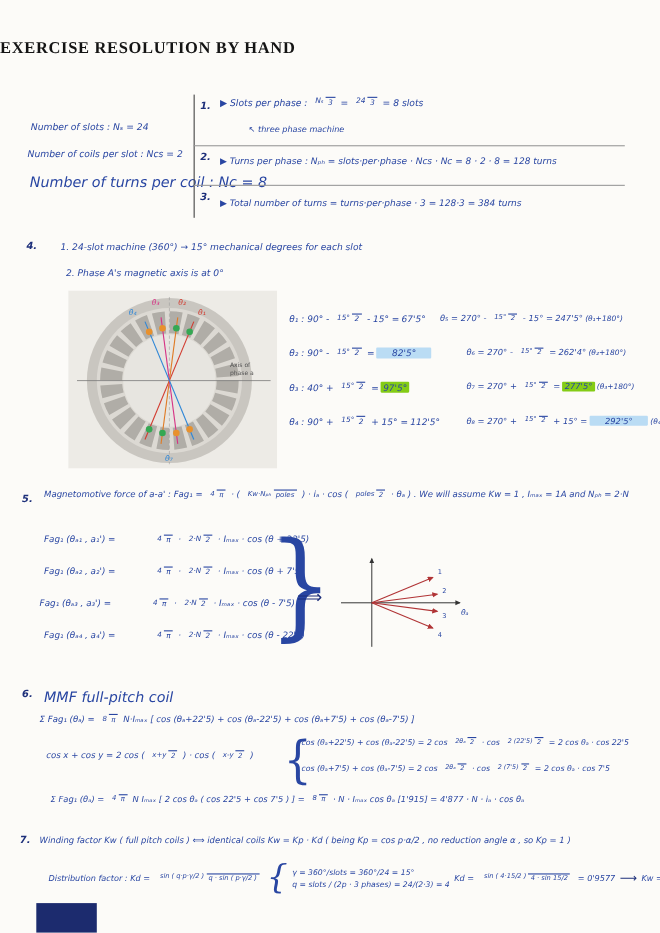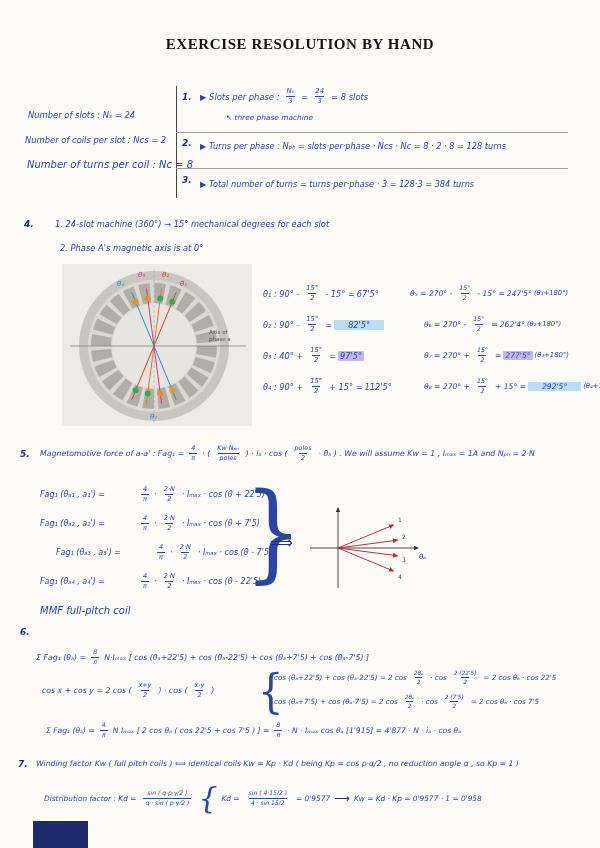--- a/index.html
+++ b/index.html
@@ -1,45 +1,45 @@
 <!DOCTYPE html>
 <html><head>
 <meta charset="utf-8">
 <style>
   *{margin:0;padding:0;box-sizing:border-box}
   html,body{width:600px;height:848px}
   body{position:relative;background:#fcfbf8;font-family:"DejaVu Sans",sans-serif;overflow:hidden;color:#20336f}
   .abs{position:absolute}
-  .title{position:absolute;top:36px;left:0;width:100%;text-align:center;
+  .title{position:absolute;top:36px;left:0;width:100%;text-align:left;
          font-family:"Liberation Serif",serif;font-weight:bold;font-size:15px;
          letter-spacing:.6px;color:#141414}
   .hw{font-style:italic;color:#2946a2}
   .dark{color:#1d2f7a}
   .row{position:absolute;display:flex;align-items:center;white-space:nowrap;gap:2px}
-  .frac{display:inline-flex;flex-direction:column;align-items:center;line-height:1.05;margin:0 3px;font-size:.82em}
+  .frac{display:inline-flex;flex-direction:row;align-items:center;line-height:1.05;margin:0 3px;font-size:.82em}
   .frac .fn{padding:0 2px 1px;display:block}
   .frac .fd{border-top:1px solid currentColor;padding:1px 2px 0;display:block}
-  .hl-pink{background:#c4b5fd;padding:0 2px;border-radius:1px}
+  .hl-pink{background:#84cc16;padding:0 2px;border-radius:1px}
   .hl-blue{background:#badcf4;padding:0 14px;border-radius:1px}
   .brace{font-family:"DejaVu Serif",serif;color:#2946a2;line-height:1;font-weight:normal}
   .vline{position:absolute;background:#444;width:1px}
   .hline{position:absolute;background:#9a9a9a;height:1px}
   .note{position:absolute;color:#2946a2;font-style:italic;white-space:nowrap}
   .stepnum{position:absolute;font-style:italic;color:#1d2f7a;font-weight:bold}
   .corner-tab{position:absolute;left:33px;top:821px;width:55px;height:27px;background:#1c2b6e}
   .col{display:flex;flex-direction:column;gap:3px}
 </style>
 </head>
 <body>
 
 <h1 class="title">EXERCISE RESOLUTION BY HAND</h1>
 
 <div class="note hw" style="left:28px;top:110px;font-size:8.4px">Number of slots :  Nₛ = 24</div>
 <div class="note hw" style="left:25px;top:135px;font-size:8.4px">Number of coils per slot :  Ncs = 2</div>
-<div class="note hw" style="left:27px;top:159px;font-size:10px">Number of turns per coil :  Nc = 8</div>
+<div class="note hw" style="left:27px;top:159px;font-size:13px">Number of turns per coil :  Nc = 8</div>
 
 <div class="vline" style="left:176px;top:86px;height:112px"></div>
 <div class="hline" style="left:176px;top:132px;width:392px"></div>
 <div class="hline" style="left:176px;top:168px;width:392px"></div>
 
 <div class="stepnum" style="left:182px;top:92px;font-size:9px">1.</div>
 <div class="row hw" style="left:200px;top:88px;font-size:8.4px">
   <span>▶ Slots per phase :</span>
   <span class="frac">
       <span class="fn">Nₛ</span>
@@ -137,21 +137,21 @@
 <div class="row hw" style="left:263px;top:378px;font-size:8.2px">
   <span>θ₄ : 90° +</span>
   <span class="frac">
       <span class="fn">15°</span>
       <span class="fd">2</span>
     </span>
   <span>+ 15° =</span>
   <span>112'5°</span>
 </div>
 
-<div class="row hw" style="left:410px;top:285px;font-size:7.6px">
+<div class="row hw" style="left:400px;top:285px;font-size:7.6px">
   <span>θ₅ = 270° -</span>
   <span class="frac">
       <span class="fn">15°</span>
       <span class="fd">2</span>
     </span>
   <span>- 15° =</span>
   <span>247'5°</span>
   <span style="font-size:6.8px">(θ₁+180°)</span>
 </div>
 <div class="row hw" style="left:424px;top:316px;font-size:7.6px">
@@ -224,21 +224,21 @@
       <span class="fn">4</span>
       <span class="fd">π</span>
     </span>
   <span>·</span>
   <span class="frac">
       <span class="fn">2·N</span>
       <span class="fd">2</span>
     </span>
   <span>· Iₘₐₓ · cos (θ + 7'5)</span>
 </div>
-<div class="row hw" style="left:56px;top:544px;font-size:8px">
+<div class="row hw" style="left:36px;top:544px;font-size:8px">
   <span style="width:96px">Fag₁ (θₐ₃ , a₃') =</span>
   <span class="frac">
       <span class="fn">4</span>
       <span class="fd">π</span>
     </span>
   <span>·</span>
   <span class="frac">
       <span class="fn">2·N</span>
       <span class="fd">2</span>
     </span>
@@ -279,21 +279,21 @@
     <line x1="40" y1="48" x2="95.4" y2="71" marker-end="url(#ar)"></line>
   </g>
   <text x="100" y="22" font-size="6" fill="#2946a2">1</text>
   <text x="104" y="39" font-size="6" fill="#2946a2">2</text>
   <text x="104" y="62" font-size="6" fill="#2946a2">3</text>
   <text x="100" y="79" font-size="6" fill="#2946a2">4</text>
   <text x="121" y="59" font-size="7" fill="#2946a2" font-style="italic">θₐ</text>
 </svg>
 
 <div class="stepnum" style="left:20px;top:627px;font-size:9px">6.</div>
-<div class="row hw" style="left:40px;top:605px;font-size:10px">
+<div class="row hw" style="left:40px;top:627px;font-size:13px">
   <span>MMF full-pitch coil</span>
 </div>
 
 <div class="row hw" style="left:36px;top:649px;font-size:7.8px">
   <span>Σ Fag₁ (θₐ) =</span>
   <span class="frac">
       <span class="fn">8</span>
       <span class="fd">π</span>
     </span>
   <span>N·Iₘₐₓ [ cos (θₐ+22'5) + cos (θₐ-22'5) + cos (θₐ+7'5) + cos (θₐ-7'5) ]</span>
@@ -361,20 +361,24 @@
   <span>Winding factor Kw  ( full pitch coils )  ⟺  identical coils        Kw = Kp · Kd  ( being Kp = cos p·α/2 ,  no reduction angle α , so Kp = 1 )</span>
 </div>
 
 <div class="row hw" style="left:44px;top:783px;font-size:7.4px;gap:4px">
   <span>Distribution factor :  Kd =</span>
   <span class="frac">
       <span class="fn">sin ( q·p·γ/2 )</span>
       <span class="fd">q · sin ( p·γ/2 )</span>
     </span>
   <span class="brace" style="font-size:30px">{</span>
+  <span class="col">
+    <span style="font-size:7px">γ = 360°/slots = 360°/24 = 15°</span>
+    <span style="font-size:7px">q = slots / (2p · 3 phases) = 24/(2·3) = 4</span>
+  </span>
   <span>Kd =</span>
   <span class="frac">
       <span class="fn">sin ( 4·15/2 )</span>
       <span class="fd">4 · sin 15/2</span>
     </span>
   <span>= 0'9577</span>
   <span class="dark" style="font-size:11px">⟶</span>
   <span>Kw = Kd · Kp = 0'9577 · 1 = 0'958</span>
 </div>
 

